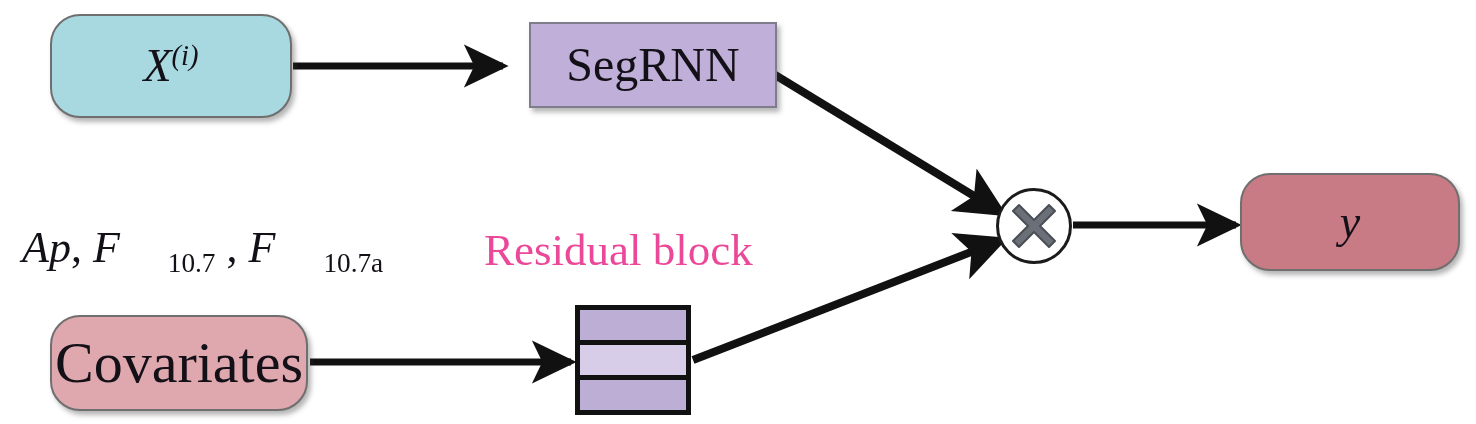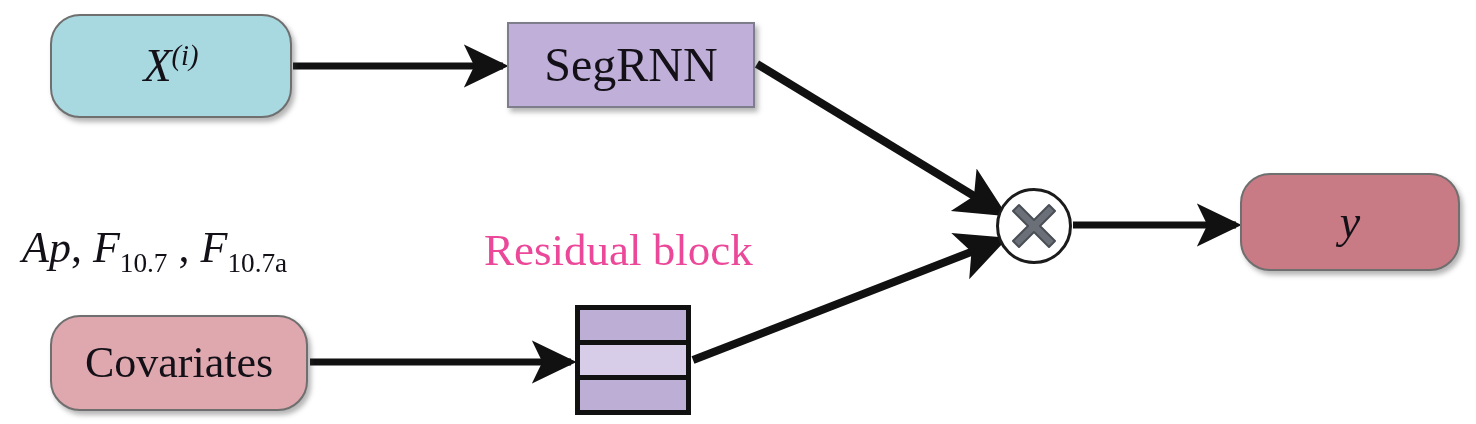--- a/index.html
+++ b/index.html
@@ -37,20 +37,21 @@
   }
   .node-rect {
     position: absolute;
     box-sizing: border-box;
     border: 2px solid #7d7d8c;
     display: flex;
     align-items: center;
     justify-content: center;
     box-shadow: 3px 4px 5px rgba(60,60,60,0.38);
     z-index: 3;
+    margin-left: 22px;
   }
 
   
   #node-input {
     left: 50px; top: 14px; width: 242px; height: 104px;
     background: #a8d8e0;
   }
   #node-segrnn {
     left: 507px; top: 22px; width: 248px; height: 86px;
     background: #bfafd9;
@@ -71,37 +72,38 @@
     white-space: nowrap;
     user-select: none;
   }
   .lab-input { font-size: 46px; font-style: italic; }
   .lab-input .sup {
     font-size: 0.62em;
     vertical-align: super;
     font-style: italic;
   }
   .lab-segrnn { font-size: 48px; }
-  .lab-cov { font-size: 44px; }
+  .lab-cov { font-size: 58px; }
   .lab-out { font-size: 46px; font-style: italic; }
 
   
   #covariate-formula {
     position: absolute;
     left: 22px; top: 222px;
     font-size: 44px;
     font-style: italic;
     color: #141018;
     white-space: nowrap;
     z-index: 3;
   }
   #covariate-formula .sub {
     font-size: 0.62em;
     vertical-align: sub;
     font-style: normal;
+    margin-left: 48px;
   }
   #covariate-formula .up { font-style: normal; }
 
   #residual-caption {
     position: absolute;
     left: 484px; top: 224px;
     font-size: 45px;
     color: #ec4899;
     white-space: nowrap;
     z-index: 3;

